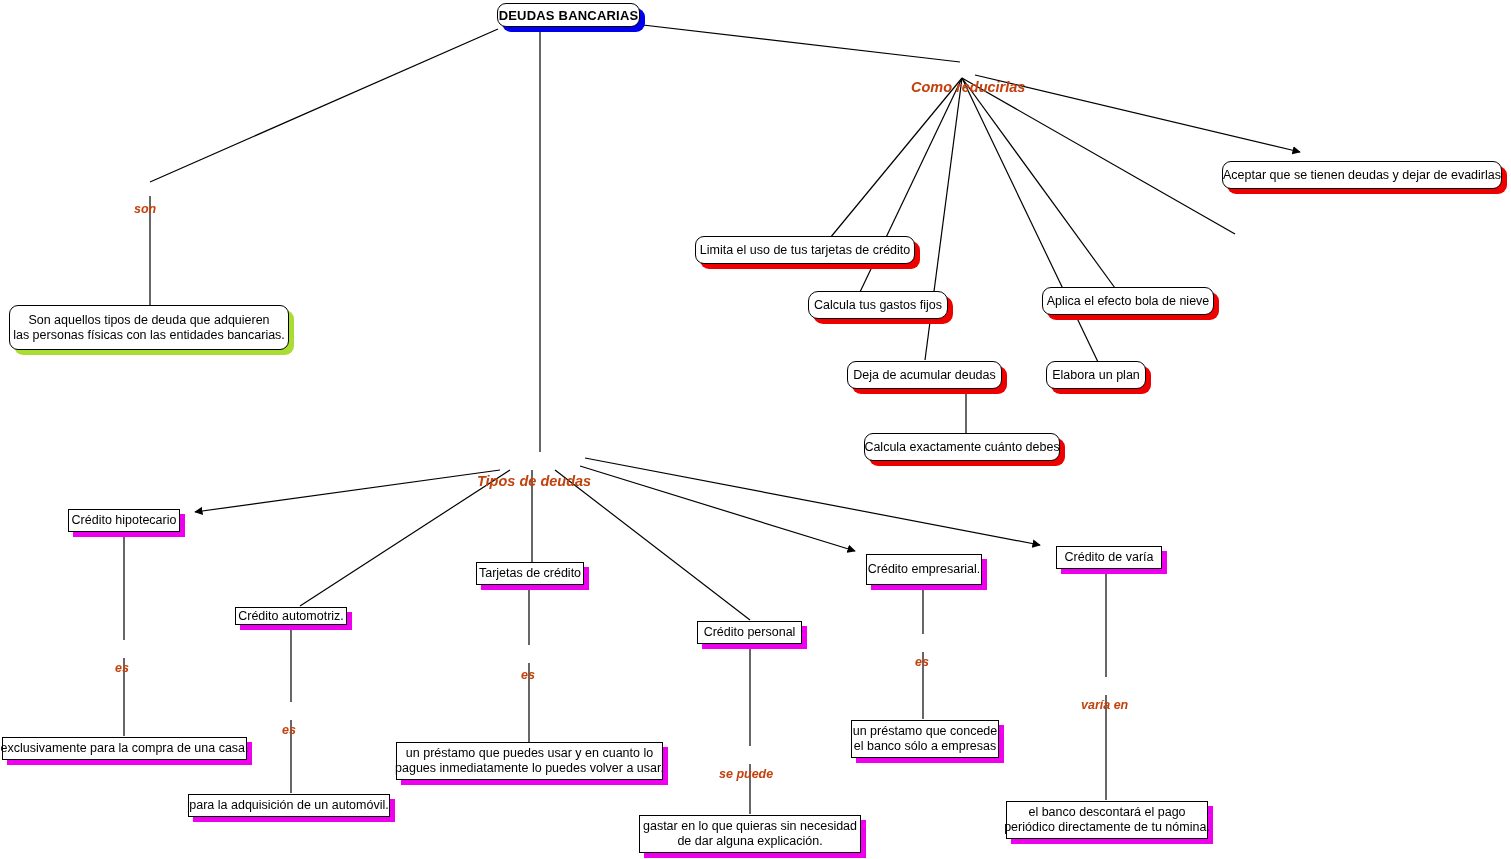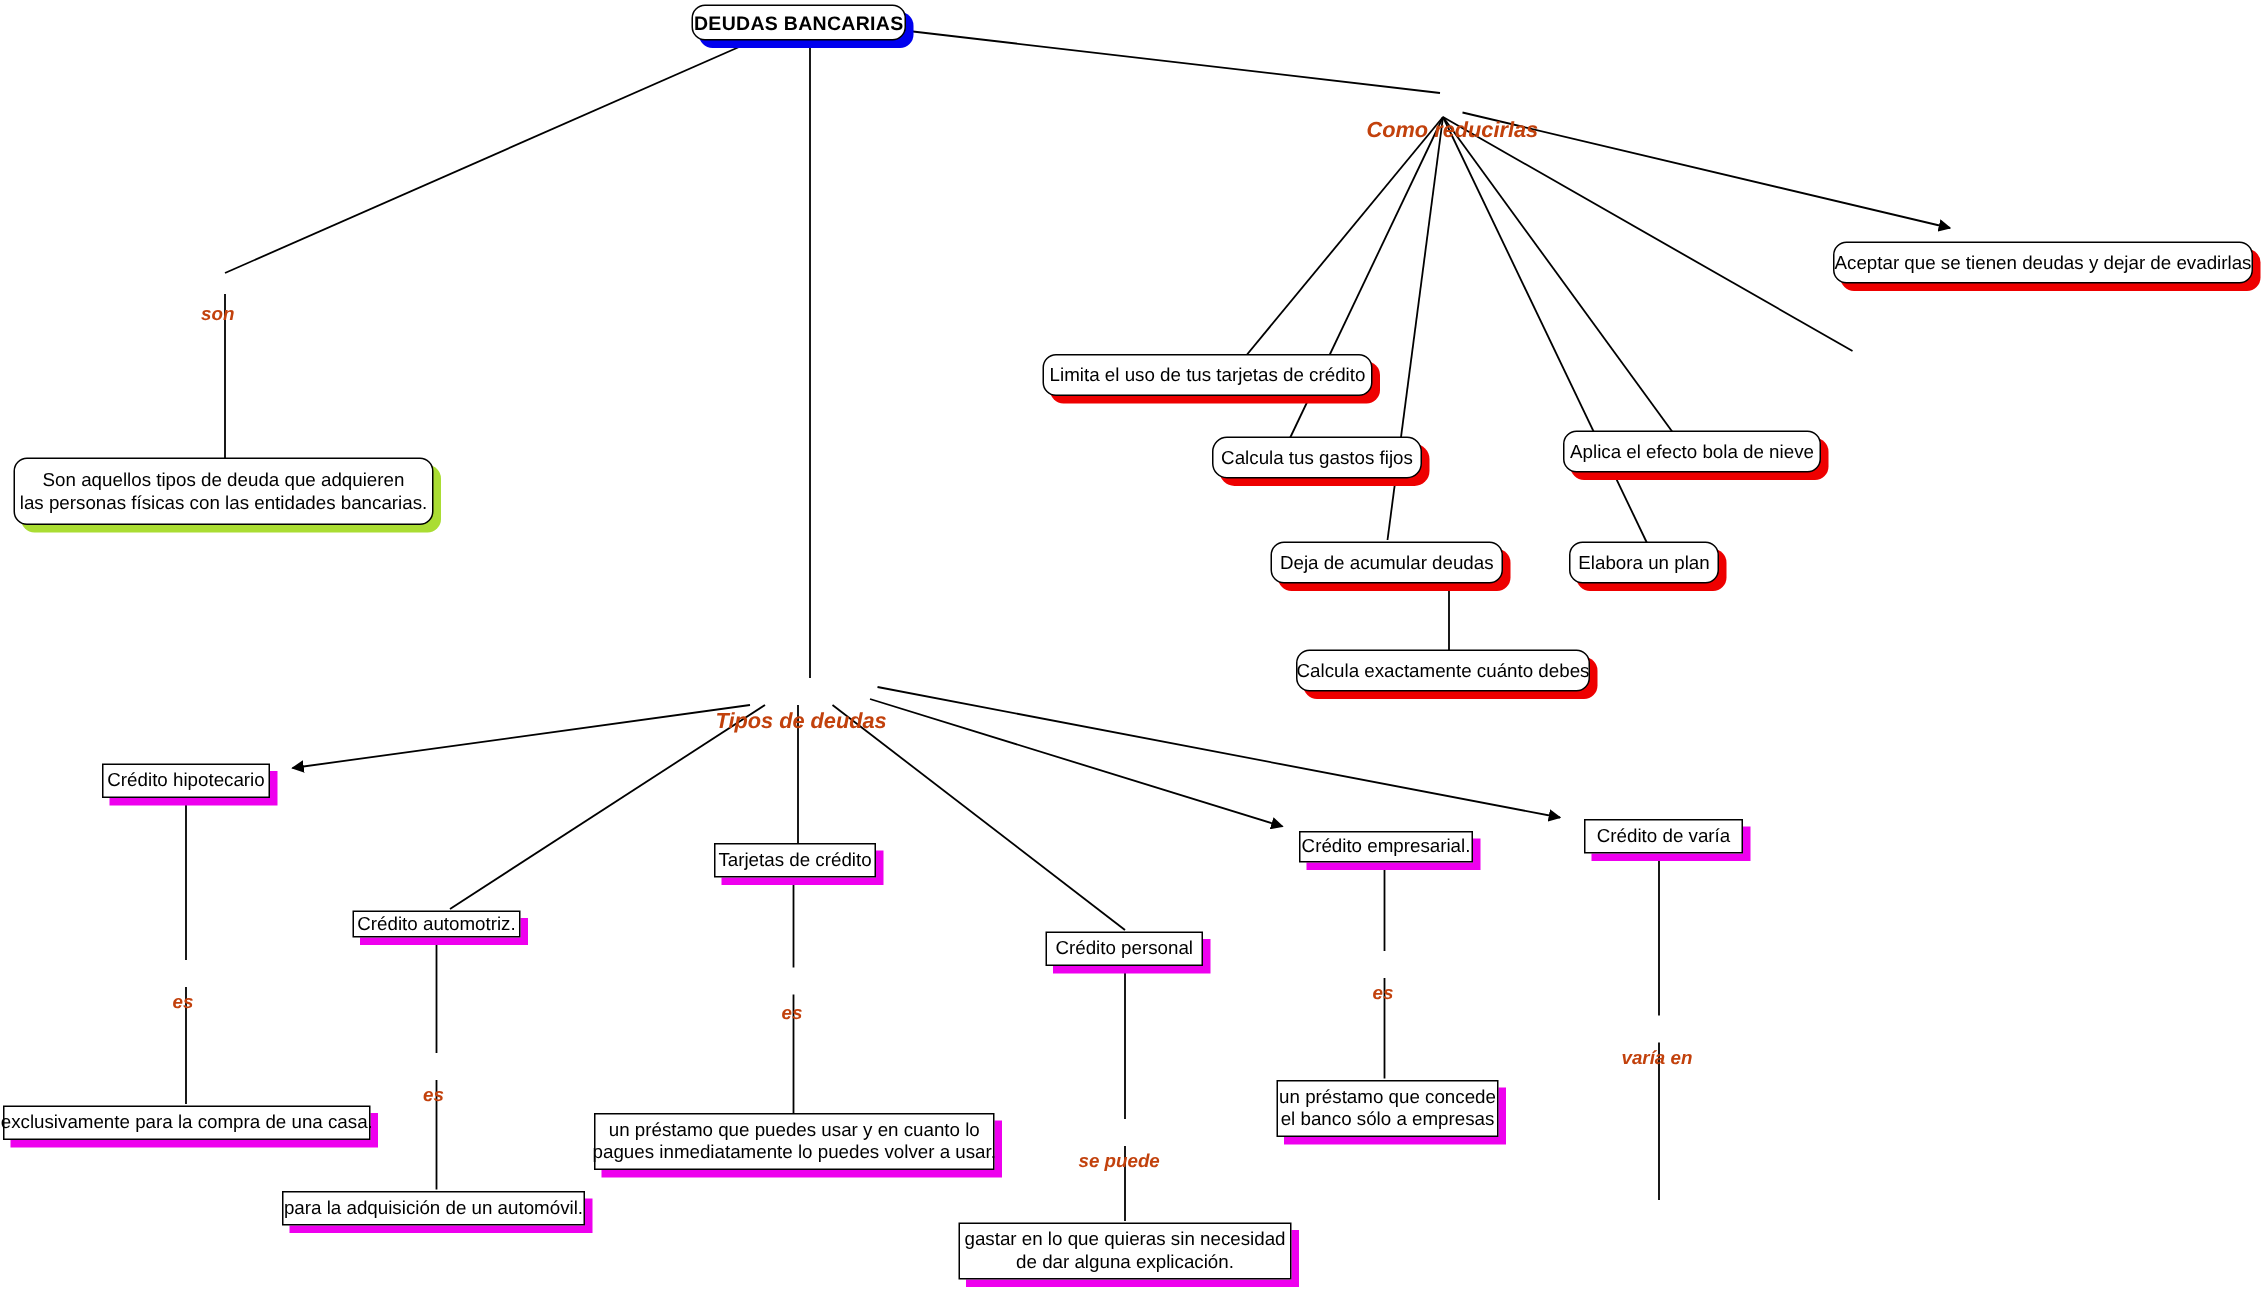--- a/index.html
+++ b/index.html
@@ -51,20 +51,21 @@
   
   .sh-blue   { box-shadow: 5px 5px 0 0 #0000ee; }
   .sh-green  { box-shadow: 5px 5px 0 0 #aadd33; text-align: center; }
   .sh-red    { box-shadow: 5px 5px 0 0 #ee0000; }
   .sh-magenta{ box-shadow: 5px 5px 0 0 #ee00ee; }
 
   .node.root {
     font-weight: bold;
     font-size: 13px;
     letter-spacing: 0.2px;
+    margin-left: 36px;
   }
 
   
   .edge-label {
     position: absolute;
     font-style: italic;
     font-weight: bold;
     font-size: 12.5px;
     color: #c2410c;
     white-space: pre;
@@ -180,21 +181,21 @@
   </div>
 
   <div class="node square sh-magenta" style="left:476px; top:562px; width:108px; height:23px;">
     <span>Tarjetas de crédito</span>
   </div>
 
   <div class="node square sh-magenta" style="left:697px; top:621px; width:105px; height:23px;">
     <span>Crédito personal</span>
   </div>
 
-  <div class="node square sh-magenta" style="left:866px; top:554px; width:116px; height:21px;">
+  <div class="node square sh-magenta" style="left:866px; top:554px; width:116px; height:31px;">
     <span>Crédito empresarial.</span>
   </div>
 
   <div class="node square sh-magenta" style="left:1056px; top:546px; width:106px; height:23px;">
     <span>Crédito de varía</span>
   </div>
 
   <div class="node square sh-magenta" style="left:2px; top:737px; width:245px; height:23px;">
     <span>exclusivamente para la compra de una casa.</span>
   </div>
@@ -211,20 +212,24 @@
   <div class="node square sh-magenta" style="left:639px; top:815px; width:222px; height:38px;">
     <span>gastar en lo que quieras sin necesidad
 de dar alguna explicación.</span>
   </div>
 
   <div class="node square sh-magenta" style="left:851px; top:720px; width:148px; height:38px;">
     <span>un préstamo que concede
 el banco sólo a empresas</span>
   </div>
 
+  <div class="node square sh-magenta" style="left:1006px; top:801px; width:202px; height:38px;">
+    <span>el banco descontará el pago
+periódico directamente de tu nómina.</span>
+  </div>
 
   <div class="edge-label" style="left:134px; top:182px;">son</div>
 
   <div class="edge-label big" style="left:911px; top:59px;">Como reducirlas</div>
 
   <div class="edge-label big" style="left:477px; top:453px;">Tipos de deudas</div>
 
   <div class="edge-label" style="left:115px; top:641px;">es</div>
 
   <div class="edge-label" style="left:282px; top:703px;">es</div>

